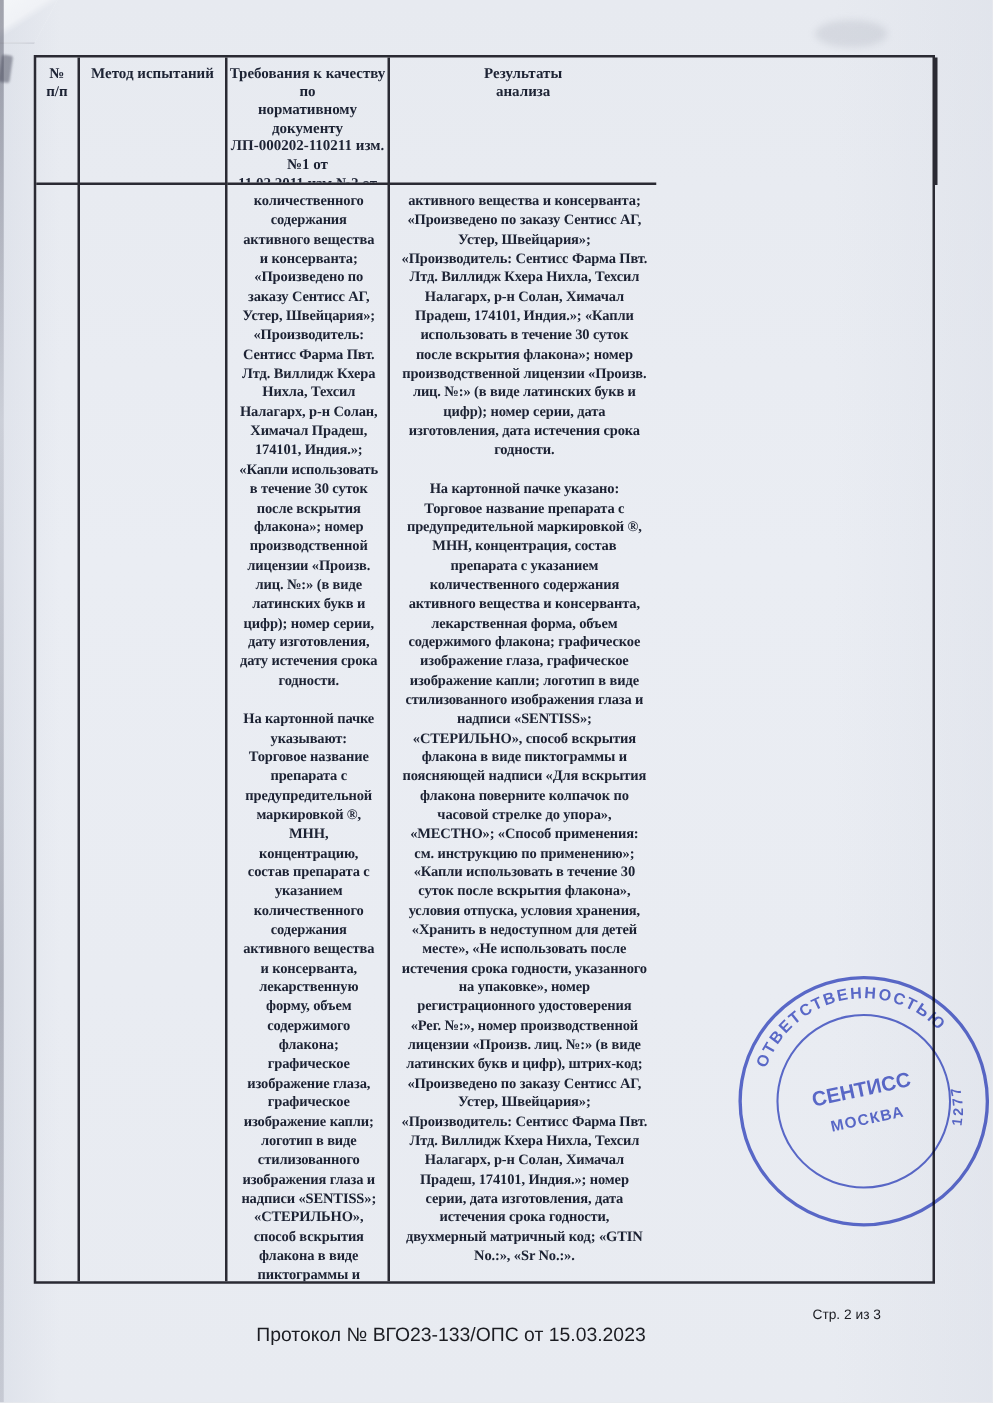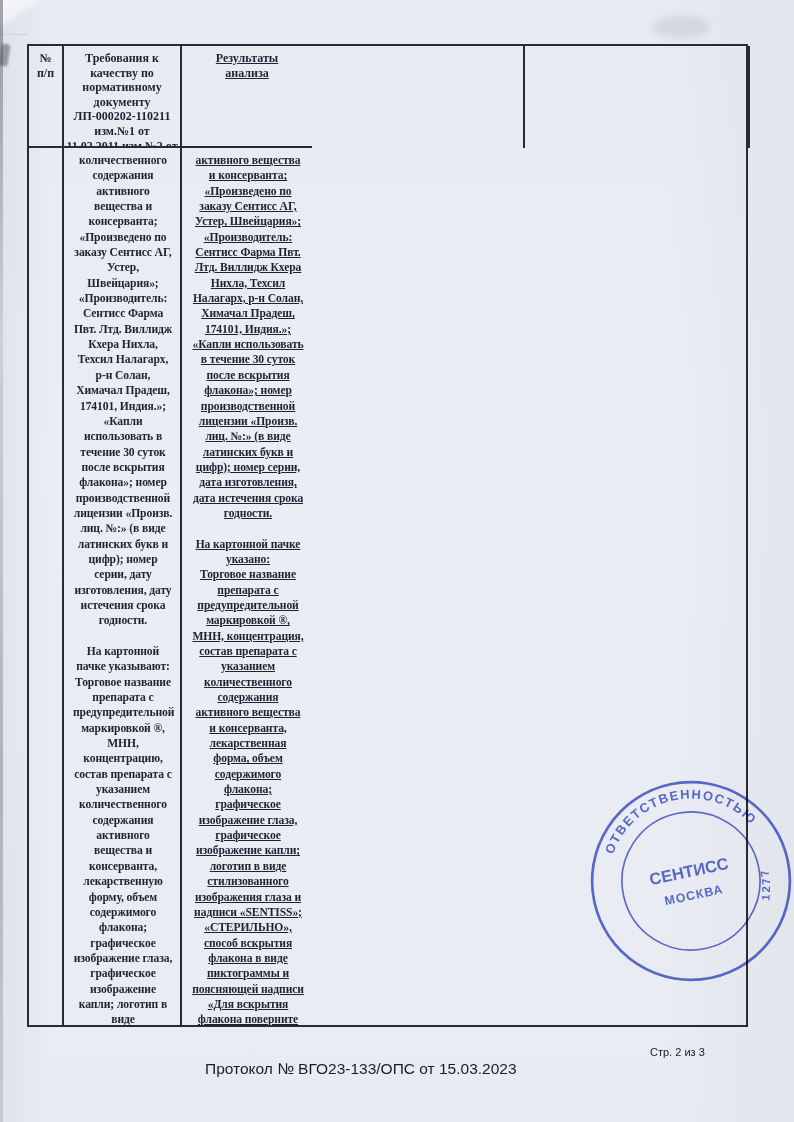--- a/index.html
+++ b/index.html
@@ -49,21 +49,21 @@
     border:2px solid #2a2a33;
     box-sizing:border-box;
     color:#1d2334;
   }
   .cell{
     border-right:2px solid #2a2a33;
     border-bottom:2px solid #2a2a33;
     box-sizing:border-box;
     overflow:hidden;
   }
-  .cell.last-col{border-right:none;text-decoration:underline;}
+  .cell.last-col{border-right:none;}
   .cell.body-row{border-bottom:none;}
   .head{
     font-weight:bold;
     font-size:12px;line-height:14.6px;
     text-align:center;
     padding-top:5px;
     white-space:pre-line;
   }
   .bodycell{
     padding:5px 7px 4px 9px;
@@ -108,20 +108,21 @@
 
   <div class="corner-fold"></div>
   <div class="edge-shadow"></div>
   <div class="margin-mark"></div>
   <div class="smudge-top-right"></div>
 
   <div class="qc-table">
 
     <div class="cell head">№
 п/п</div>
+    <div class="cell head">Метод испытаний</div>
     <div class="cell head">Требования к качеству по
 нормативному документу
 ЛП-000202-110211 изм.№1 от
 11.02.2011,изм.№2 от 04.07.2013,
 изм.№3 от 05.12.2013, изм.№4 от
 27.05.2015, изм.№5 от 05.05.2016,
 изм.№6 от 23.04.2018</div>
     <div class="cell head last-col">Результаты
 анализа</div>
 

